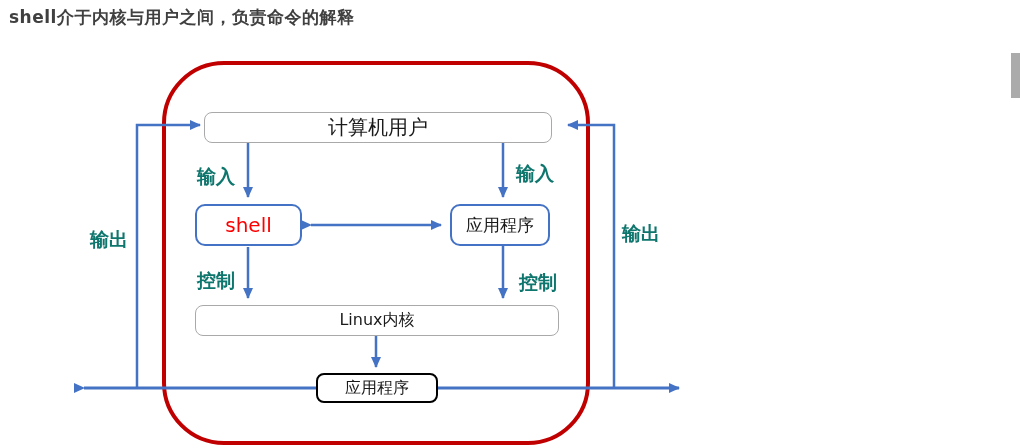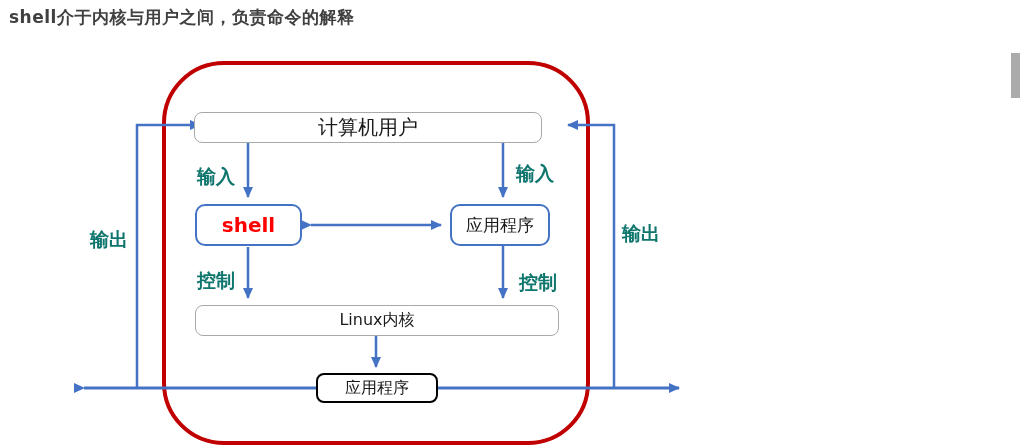--- a/index.html
+++ b/index.html
@@ -53,28 +53,28 @@
     position: absolute;
     display: flex;
     align-items: center;
     justify-content: center;
     background: #ffffff;
     color: #1a1a1a;
     z-index: 3;
     white-space: nowrap;
   }
   .node-user {
-    left: 194px; top: 112px; width: 348px; height: 31px;
+    left: 204px; top: 112px; width: 348px; height: 31px;
     border: 1px solid #a9a9a9; border-radius: 8px;
     font-size: 20px;
   }
   .node-shell {
     left: 195px; top: 204px; width: 107px; height: 42px;
     border: 2px solid #4472c4; border-radius: 10px;
-    font-size: 20px; font-weight: bold; color: #ff0000;
+    font-size: 20px; font-weight: normal; color: #ff0000;
   }
   .node-app {
     left: 450px; top: 204px; width: 100px; height: 42px;
     border: 2px solid #4472c4; border-radius: 10px;
     font-size: 17px;
   }
   .node-kernel {
     left: 195px; top: 305px; width: 364px; height: 31px;
     border: 1px solid #a9a9a9; border-radius: 8px;
     font-size: 16px;

